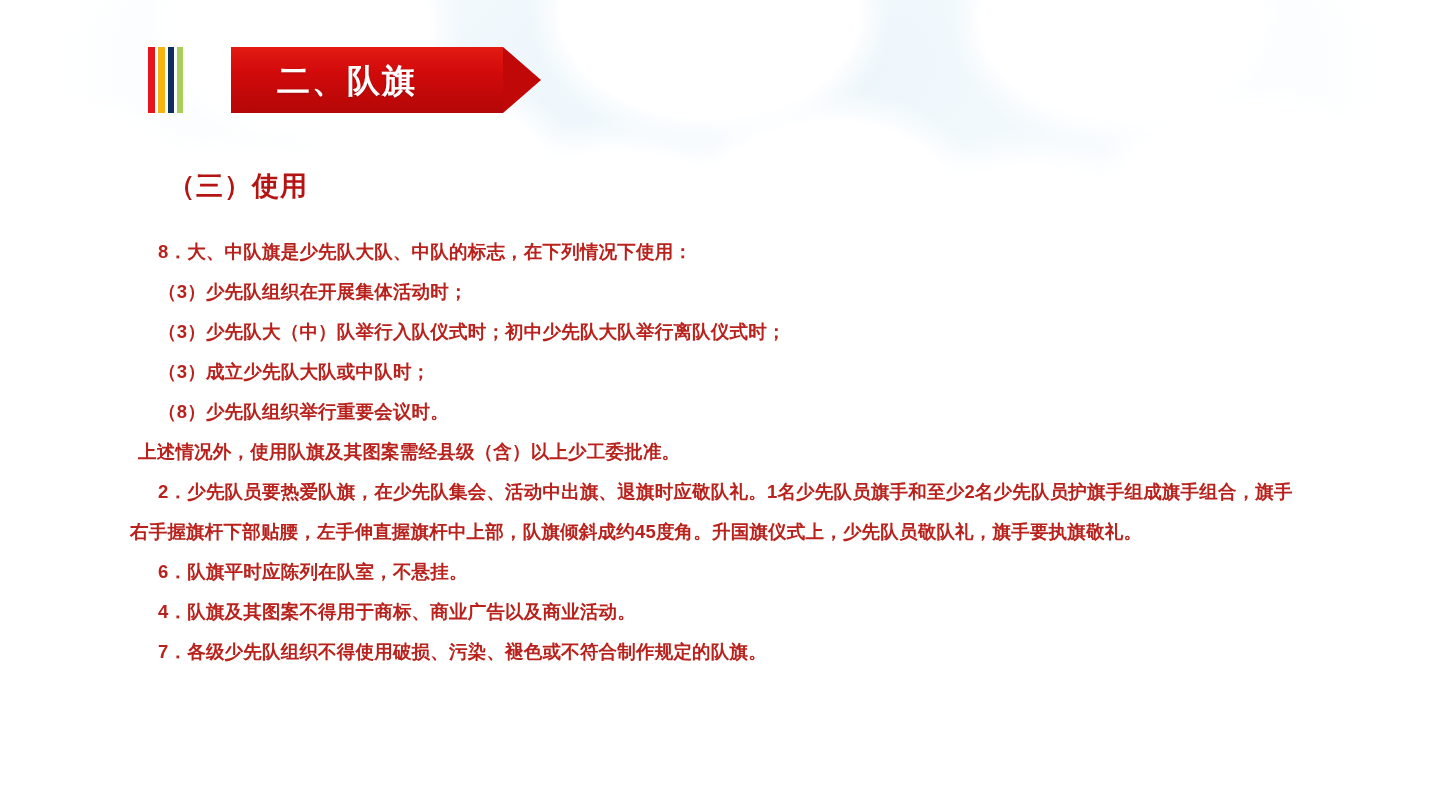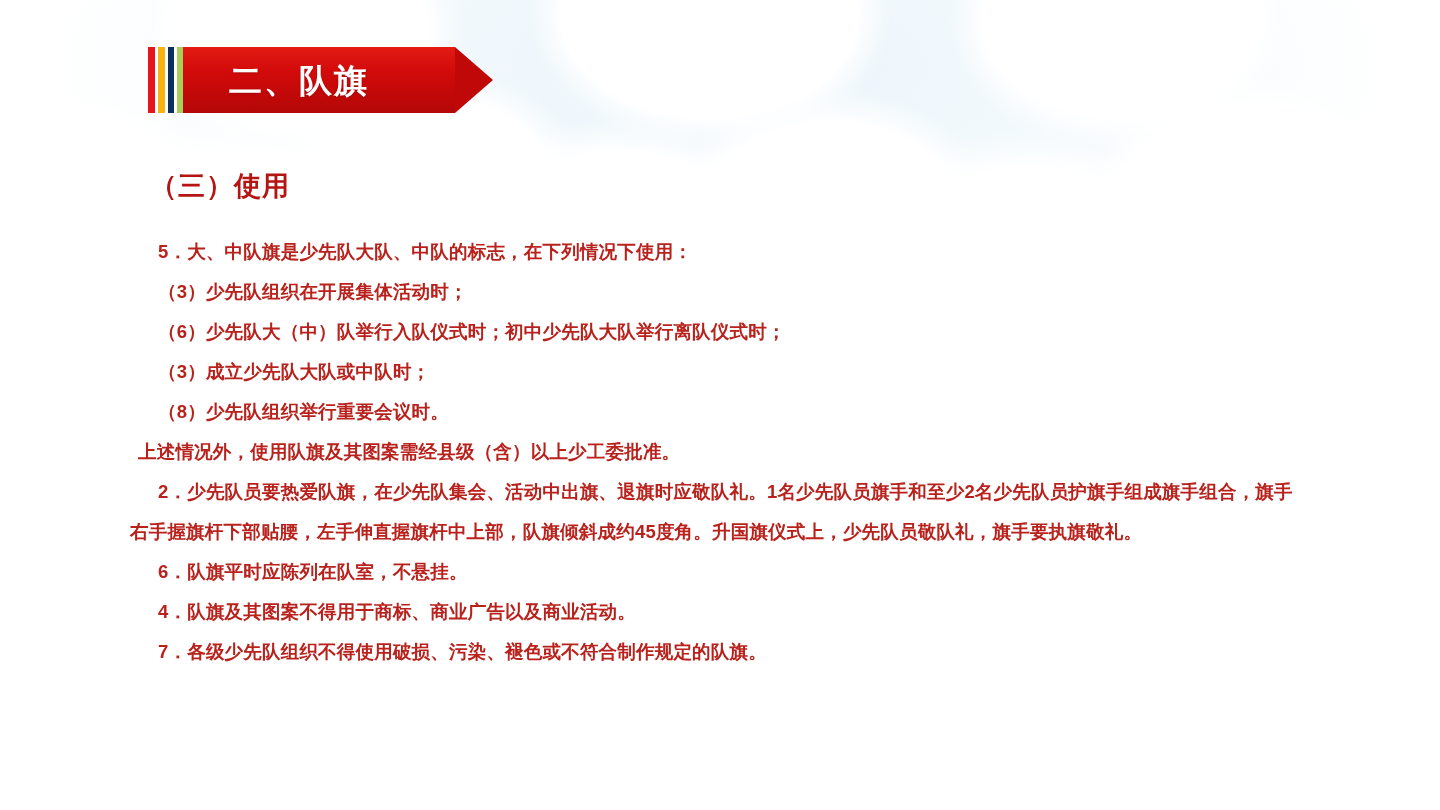--- a/index.html
+++ b/index.html
@@ -60,20 +60,21 @@
 
   .banner-body {
     position: relative;
     width: 272px;
     height: 66px;
     background: linear-gradient(180deg, #e31b13 0%, #d20a0a 38%, #b40707 100%);
     display: flex;
     align-items: center;
     padding-left: 46px;
     box-sizing: border-box;
+    margin-left: 48px;
   }
   .banner-arrow {
     width: 0; height: 0;
     border-top: 33px solid transparent;
     border-bottom: 33px solid transparent;
     border-left: 38px solid #c00808;
   }
   .banner-title {
     color: #ffffff;
     font-size: 33px;
@@ -85,21 +86,21 @@
   }
 
   
   .content {
     position: absolute;
     left: 0; top: 0;
     width: 1440px;
   }
   .section-heading {
     position: absolute;
-    left: 150px;
+    left: 168px;
     top: 168px;
     color: #b41412;
     font-size: 27px;
     font-weight: bold;
     letter-spacing: 1px;
     white-space: nowrap;
   }
 
   .body-text {
     position: absolute;
@@ -154,23 +155,23 @@
     <div class="banner-body">
       <span class="banner-title">二、队旗</span>
     </div>
     <div class="banner-arrow"></div>
   </div>
 
   <div class="content">
     <div class="section-heading">（三）使用</div>
 
     <div class="body-text">
-      <div class="line ind-1">5．大、中队旗是少先队大队、中队的标志，在下列情况下使用：</div>
+      <div class="line ind-1">8．大、中队旗是少先队大队、中队的标志，在下列情况下使用：</div>
       <div class="line ind-2">（3）少先队组织在开展集体活动时；</div>
-      <div class="line ind-2">（6）少先队大（中）队举行入队仪式时；初中少先队大队举行离队仪式时；</div>
+      <div class="line ind-2">（3）少先队大（中）队举行入队仪式时；初中少先队大队举行离队仪式时；</div>
       <div class="line ind-2">（3）成立少先队大队或中队时；</div>
       <div class="line ind-2">（8）少先队组织举行重要会议时。</div>
       <div class="line ind-0">上述情况外，使用队旗及其图案需经县级（含）以上少工委批准。</div>
       <div class="para-block">2．少先队员要热爱队旗，在少先队集会、活动中出旗、退旗时应敬队礼。1名少先队员旗手和至少2名少先队员护旗手组成旗手组合，旗手右手握旗杆下部贴腰，左手伸直握旗杆中上部，队旗倾斜成约45度角。升国旗仪式上，少先队员敬队礼，旗手要执旗敬礼。</div>
       <div class="line ind-1">6．队旗平时应陈列在队室，不悬挂。</div>
       <div class="line ind-1">4．队旗及其图案不得用于商标、商业广告以及商业活动。</div>
       <div class="line ind-1">7．各级少先队组织不得使用破损、污染、褪色或不符合制作规定的队旗。</div>
     </div>
   </div>
 

